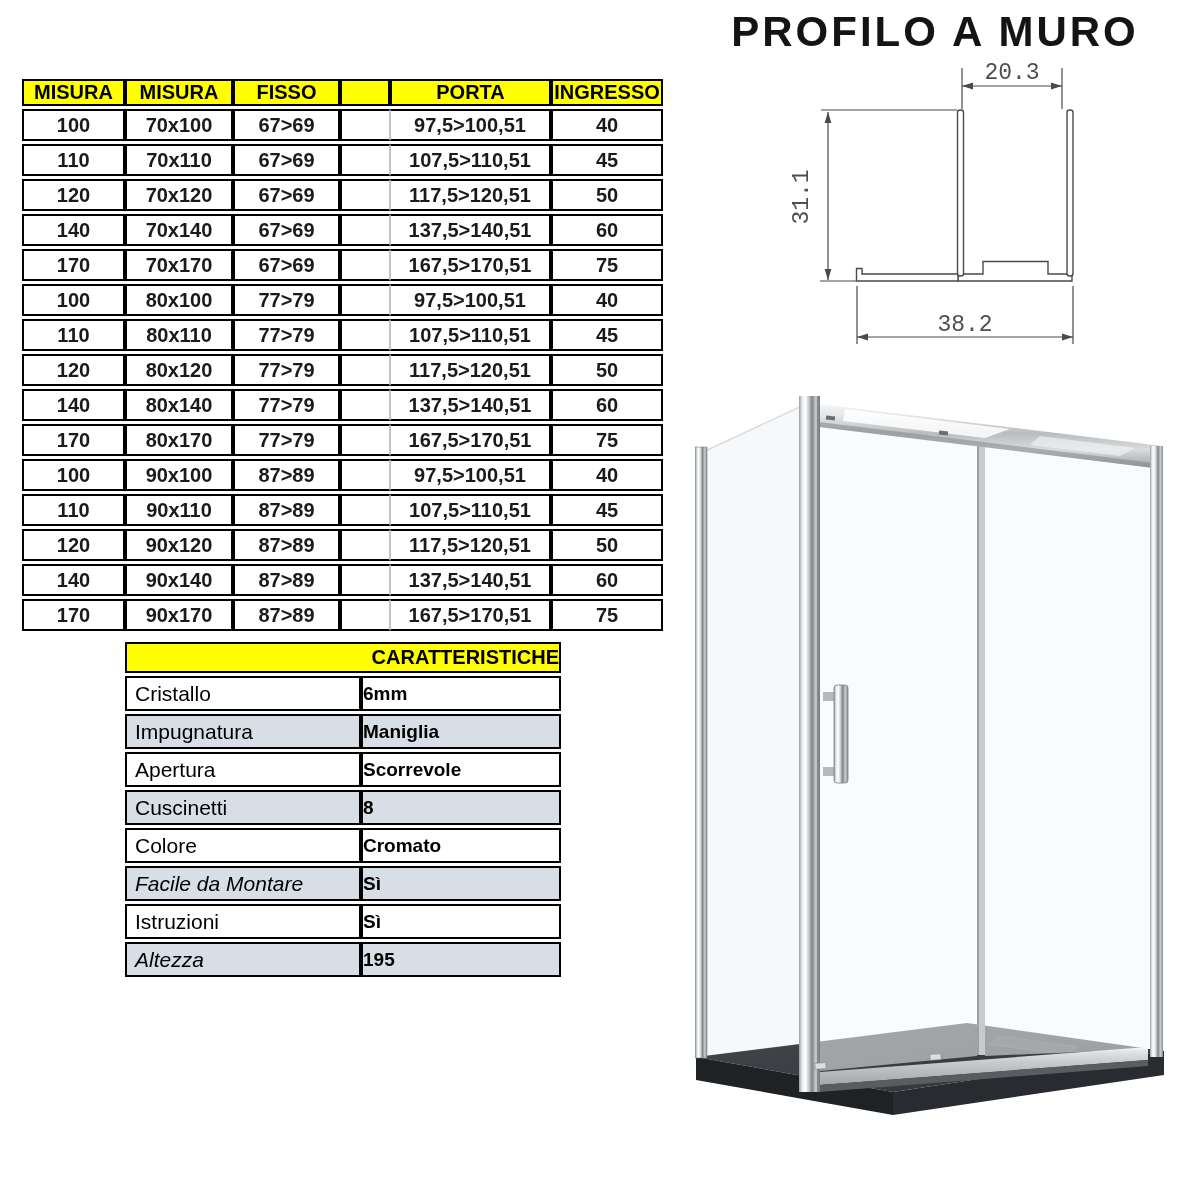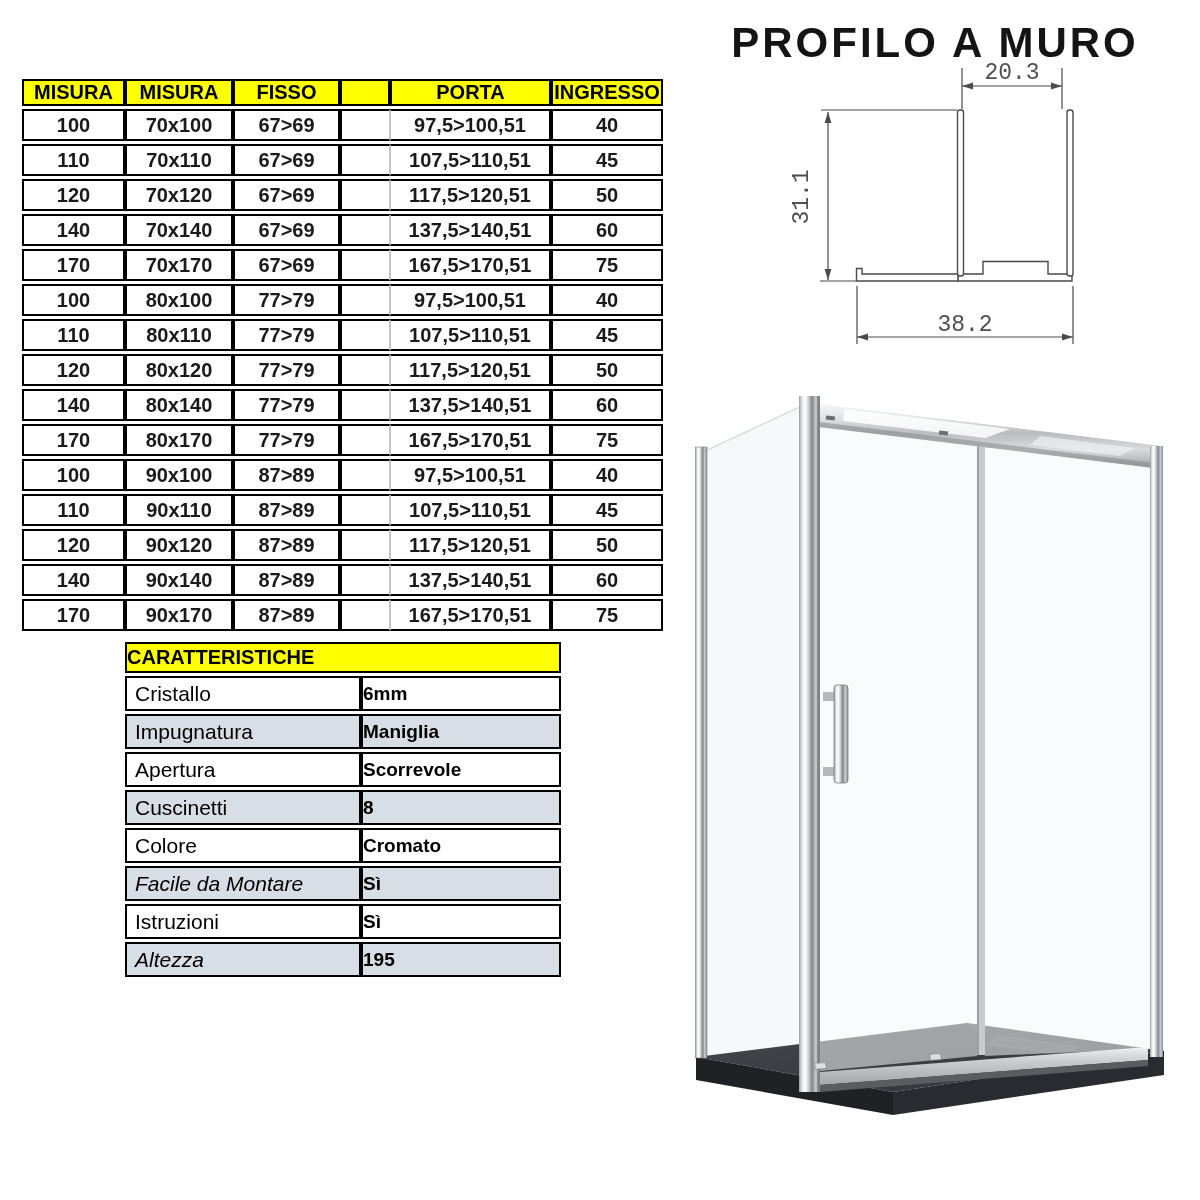--- a/index.html
+++ b/index.html
@@ -22,36 +22,36 @@
   .size-table td.c4 { border-left: 1px solid #c4c4c4; margin-left: 48px; }
 
   
   .char-table {
     position: absolute; left: 125px; top: 639px;
     border-collapse: separate; border-spacing: 0 3px;
     table-layout: fixed;
   }
   .char-table th.char-head {
     border: 2px solid #000; background: #ffff00; color: #000;
-    font-size: 20px; font-weight: bold; height: 31px; text-align: left;
+    font-size: 20px; font-weight: bold; height: 31px; text-align: right;
   }
   .char-table td {
     border: 2px solid #000; height: 35px; background: #fff;
     vertical-align: middle; white-space: nowrap; overflow: hidden;
   }
   .char-table tbody tr:nth-child(even) td { background: #d8dee6; }
   .char-table td.label-cell { font-size: 21px; text-align: left; padding-left: 8px; font-weight: normal; }
   .char-table td.value-cell { font-size: 19px; text-align: left; font-weight: bold; }
   .char-table td.italic { font-style: italic; }
 
   
   .profile-title {
     position: absolute; left: 705px; top: 8px; width: 460px;
     text-align: center; font-size: 42px; font-weight: 700;
-    letter-spacing: 3px; color: #141414; white-space: nowrap; margin-top: 11px;
+    letter-spacing: 3px; color: #141414; white-space: nowrap;
   }
 
   
   .profile-drawing { position: absolute; left: 780px; top: 55px; }
   .shower-render  { position: absolute; left: 660px; top: 370px; }
   .dim-text { font-family: "Liberation Mono", monospace; font-size: 23px; fill: #4f4f4f; }
 </style>
 </head>
 <body>
 

